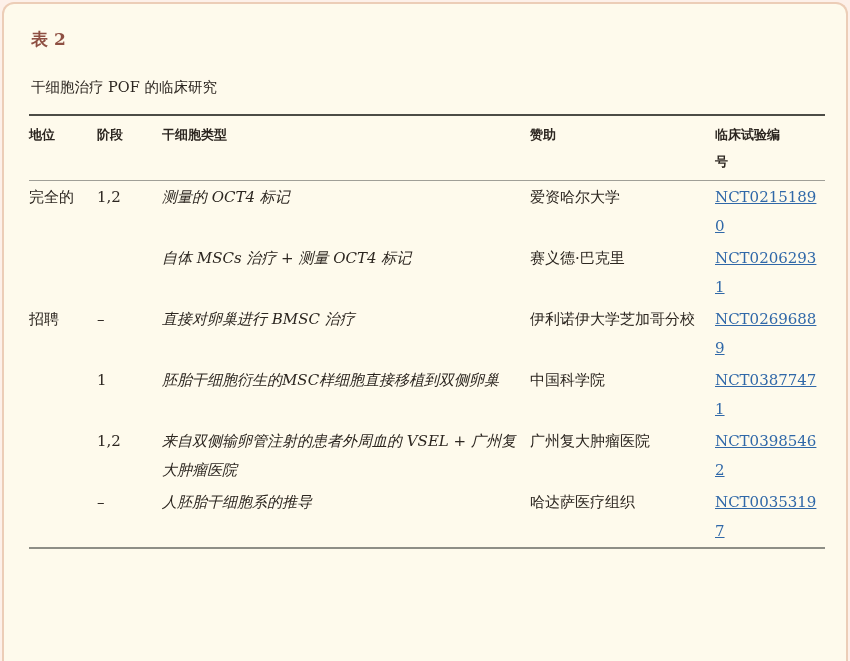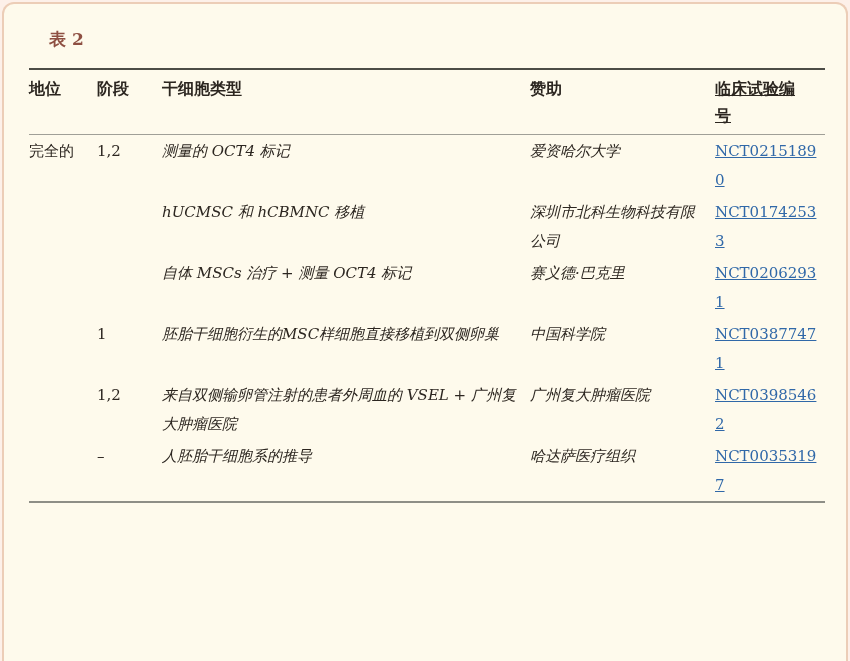--- a/index.html
+++ b/index.html
@@ -19,69 +19,70 @@
     background: #fefaec;
     border: 2px solid #eccdb7;
     border-bottom: none;
     border-radius: 12px 12px 0 0;
     padding: 20px 25px 10px 25px;
   }
   .table-label {
     color: #8e4f42;
     font-size: 17px;
     font-weight: bold;
-    margin: 4px 0 0 20px;
+    margin: 4px 0 0 2px;
   }
   .caption {
     font-size: 14.5px;
     color: #2c2620;
     margin: 27px 0 0 2px;
   }
   table.data {
     border-collapse: collapse;
     table-layout: fixed;
     width: 796px;
     margin-top: 17px;
     border-top: 2px solid #4c4c46;
     border-bottom: 2px solid #8e8e86;
   }
   table.data thead th {
     text-align: left;
-    font-size: 16px;
+    font-size: 13px;
     font-weight: bold;
     color: #2c2620;
     line-height: 27px;
     padding: 5px 8px 5px 0;
     border-bottom: 1px solid #a09f97;
     vertical-align: top;
   }
   table.data td {
     font-size: 15px;
     color: #2c2620;
     line-height: 29px;
     padding: 1.5px 8px 1.5px 0;
     vertical-align: top;
     word-break: break-word;
   }
   td.cell-type { padding-right: 26px; font-style: italic; }
-  td.sponsor   { padding-right: 24px; font-style: italic; }
-  .narrow-head { display: inline-block; width: 5.3em; text-decoration: underline; }
+  td.sponsor   { padding-right: 24px; }
+  .narrow-head { display: inline-block; width: 5.3em; }
   a.nct-link, a.footer-link {
     color: #3068a8;
     text-decoration: underline;
     cursor: pointer;
   }
 </style>
 </head>
 <body>
 
 <div class="panel">
 
   <div class="table-label">表 2</div>
 
+  <div class="caption">干细胞治疗 POF 的临床研究</div>
 
   <table class="data">
     <colgroup>
       <col style="width:68px">
       <col style="width:65px">
       <col style="width:368px">
       <col style="width:185px">
       <col style="width:110px">
     </colgroup>
     <thead>
@@ -97,41 +98,41 @@
   <tr>
     <td>完全的</td>
     <td>1,2</td>
     <td class="cell-type">测量的 OCT4 标记</td>
     <td class="sponsor">爱资哈尔大学</td>
     <td>
       <a class="nct-link" href="#">NCT02151890</a>
     </td>
   </tr>
 
-  <tr>
-    <td></td>
-    <td></td>
-    <td class="cell-type">hUCMSC 和 hCBMNC 移植</td>
-    <td class="sponsor">深圳市北科生物科技有限公司</td>
-    <td>
-      <a class="nct-link" href="#">NCT01742533</a>
-    </td>
-  </tr>
 
 
   <tr>
     <td></td>
     <td></td>
     <td class="cell-type">自体 MSCs 治疗 + 测量 OCT4 标记</td>
     <td class="sponsor">赛义德·巴克里</td>
     <td>
       <a class="nct-link" href="#">NCT02062931</a>
     </td>
   </tr>
 
+  <tr>
+    <td>招聘</td>
+    <td>–</td>
+    <td class="cell-type">直接对卵巢进行 BMSC 治疗</td>
+    <td class="sponsor">伊利诺伊大学芝加哥分校</td>
+    <td>
+      <a class="nct-link" href="#">NCT02696889</a>
+    </td>
+  </tr>
 
   <tr>
     <td></td>
     <td>1</td>
     <td class="cell-type">胚胎干细胞衍生的MSC样细胞直接移植到双侧卵巢</td>
     <td class="sponsor">中国科学院</td>
     <td>
       <a class="nct-link" href="#">NCT03877471</a>
     </td>
   </tr>

